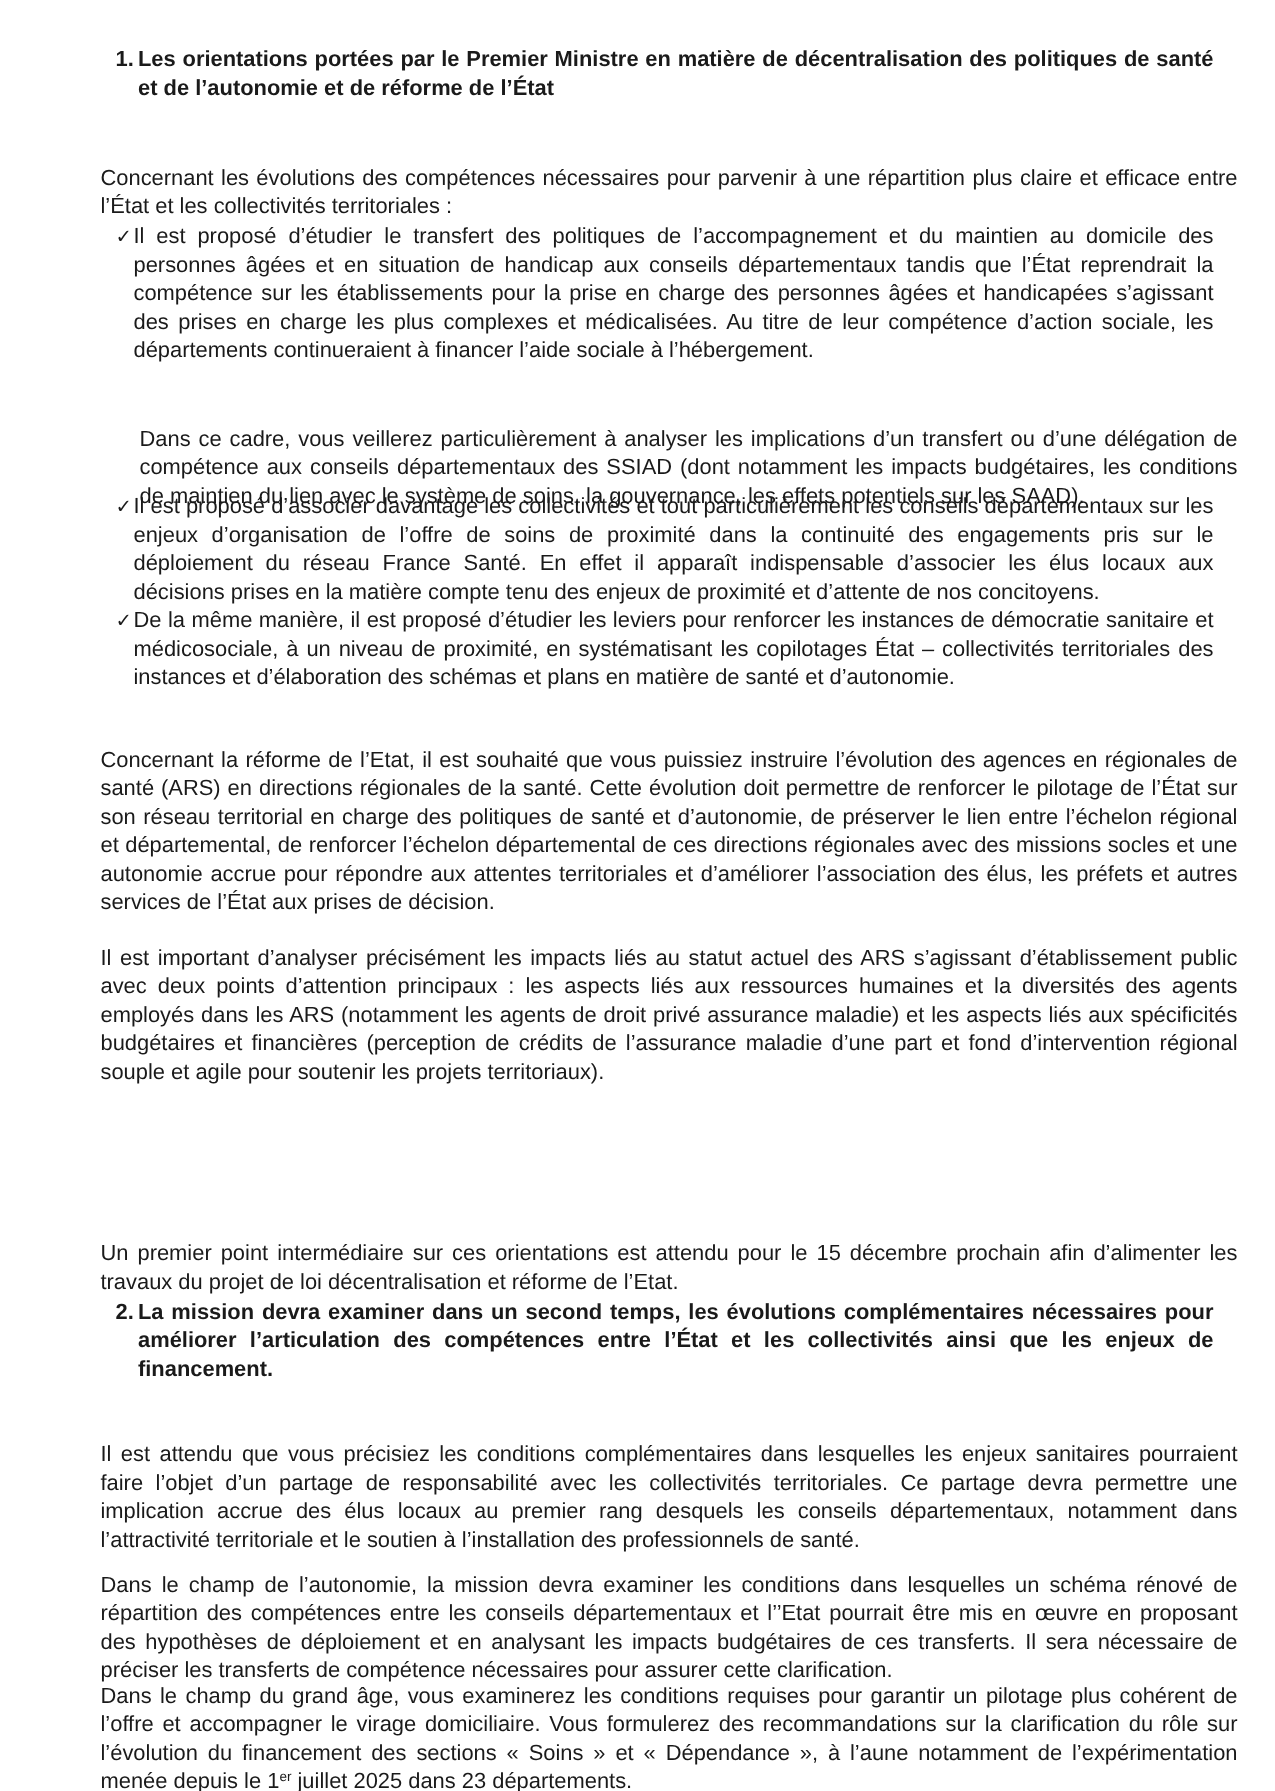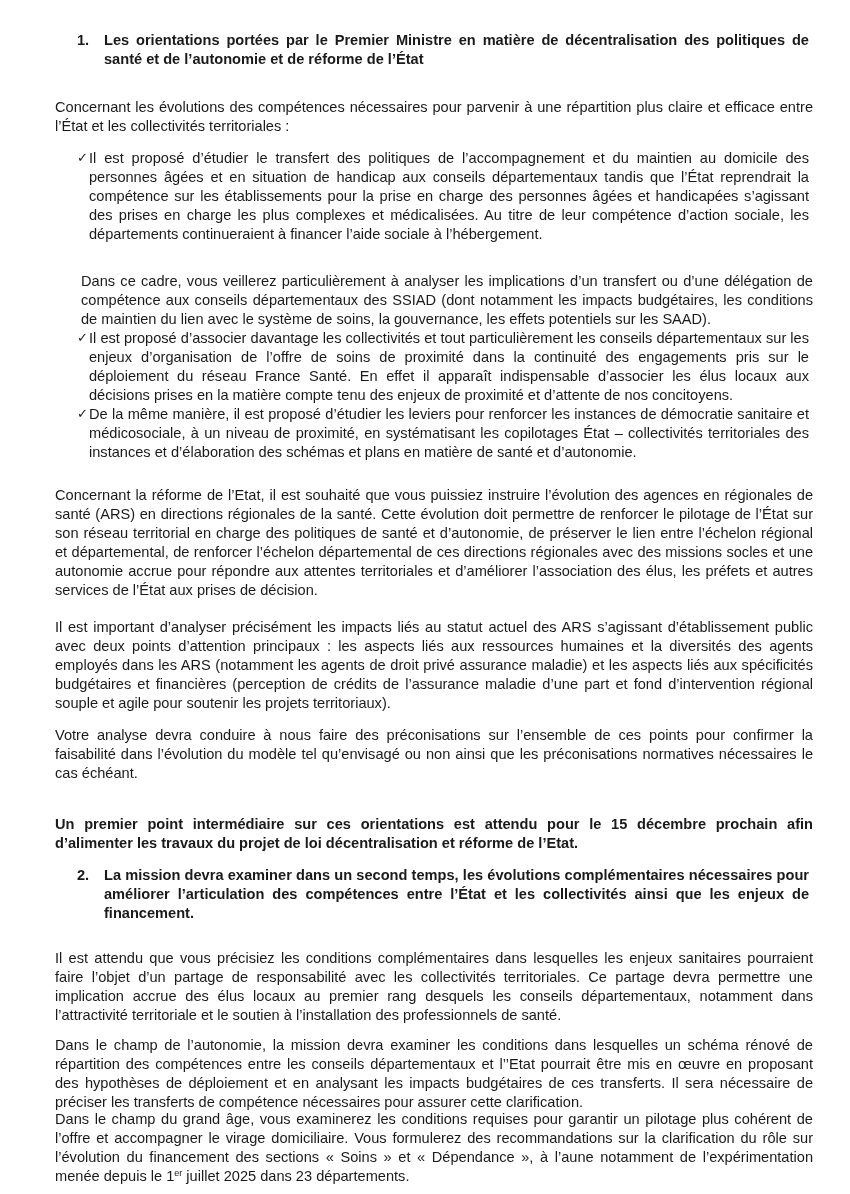--- a/index.html
+++ b/index.html
@@ -4,28 +4,28 @@
 <style>
   html, body { margin: 0; padding: 0; background: #ffffff; }
   body {
     width: 850px; height: 1194px; overflow: hidden;
     font-family: "Liberation Sans", sans-serif;
     color: #1a1a1a;
     font-size: 14.6px;
     line-height: 18.9px;
   }
   .page { position: relative; width: 850px; height: 1194px; }
-  .block { position: absolute; left: 51px; width: 758px; margin: 4px; text-align: justify; }
+  .block { position: absolute; left: 51px; width: 758px; margin: 16px; text-align: justify; }
   .block.indent { left: 77px; width: 732px; }
   .heading {
     position: absolute; left: 77px; width: 732px;
     font-weight: bold; margin: 0; text-align: justify;
   }
   .heading .num { position: absolute; left: 0; top: 0; }
-  .heading .htext { display: block; margin-left: 27px; }
+  .heading .htext { display: block; margin-left: 15px; }
   .bullet { position: absolute; left: 77px; width: 732px; margin: 0; text-align: justify; }
   .bullet .check { position: absolute; left: 0; top: 0; font-size: 13px; }
   .bullet .btext { display: block; margin-left: 12px; }
   sup { font-size: 9px; line-height: 0; vertical-align: 5px; }
 </style>
 </head>
 <body>
 
 <div class="page">
 
@@ -48,22 +48,21 @@
     <span class="btext">Il est proposé d’associer davantage les collectivités et tout particulièrement les conseils départementaux sur les enjeux d’organisation de l’offre de soins de proximité dans la continuité des engagements pris sur le déploiement du réseau France Santé. En effet il apparaît indispensable d’associer les élus locaux aux décisions prises en la matière compte tenu des enjeux de proximité et d’attente de nos concitoyens.</span>
   </div>
 
   <div class="bullet" style="top:405px;">
     <span class="check">✓</span>
     <span class="btext">De la même manière, il est proposé d’étudier les leviers pour renforcer les instances de démocratie sanitaire et médicosociale, à un niveau de proximité, en systématisant les copilotages État – collectivités territoriales des instances et d’élaboration des schémas et plans en matière de santé et d’autonomie.</span>
   </div>
 
   <p class="block" style="top:482px;">Concernant la réforme de l’Etat, il est souhaité que vous puissiez instruire l’évolution des agences en régionales de santé (ARS) en directions régionales de la santé. Cette évolution doit permettre de renforcer le pilotage de l’État sur son réseau territorial en charge des politiques de santé et d’autonomie, de préserver le lien entre l’échelon régional et départemental, de renforcer l’échelon départemental de ces directions régionales avec des missions socles et une autonomie accrue pour répondre aux attentes territoriales et d’améliorer l’association des élus, les préfets et autres services de l’État aux prises de décision.</p>
   <p class="block" style="top:614px;">Il est important d’analyser précisément les impacts liés au statut actuel des ARS s’agissant d’établissement public avec deux points d’attention principaux : les aspects liés aux ressources humaines et la diversités des agents employés dans les ARS (notamment les agents de droit privé assurance maladie) et les aspects liés aux spécificités budgétaires et financières (perception de crédits de l’assurance maladie d’une part et fond d’intervention régional souple et agile pour soutenir les projets territoriaux).</p>
-  <p class="block" style="top:722px;">Votre analyse devra conduire à nous faire des préconisations sur l’ensemble de ces points pour confirmer la faisabilité dans l’évolution du modèle tel qu’envisagé ou non ainsi que les préconisations normatives nécessaires le cas échéant.</p>
-  <p class="block" style="top:811px;font-weight:bold;">Un premier point intermédiaire sur ces orientations est attendu pour le 15 décembre prochain afin d’alimenter les travaux du projet de loi décentralisation et réforme de l’Etat.</p>
+  <p class="block" style="top:811px;">Un premier point intermédiaire sur ces orientations est attendu pour le 15 décembre prochain afin d’alimenter les travaux du projet de loi décentralisation et réforme de l’Etat.</p>
 
   <div class="heading" style="top:866px;">
     <span class="num">2.</span>
     <span class="htext">La mission devra examiner dans un second temps, les évolutions complémentaires nécessaires pour améliorer l’articulation des compétences entre l’État et les collectivités ainsi que les enjeux de financement.</span>
   </div>
 
   <p class="block" style="top:945px;">Il est attendu que vous précisiez les conditions complémentaires dans lesquelles les enjeux sanitaires pourraient faire l’objet d’un partage de responsabilité avec les collectivités territoriales. Ce partage devra permettre une implication accrue des élus locaux au premier rang desquels les conseils départementaux, notamment dans l’attractivité territoriale et le soutien à l’installation des professionnels de santé.</p>
   <p class="block" style="top:1032px;">Dans le champ de l’autonomie, la mission devra examiner les conditions dans lesquelles un schéma rénové de répartition des compétences entre les conseils départementaux et l’’Etat pourrait être mis en œuvre en proposant des hypothèses de déploiement et en analysant les impacts budgétaires de ces transferts.  Il sera nécessaire de préciser les transferts de compétence nécessaires pour assurer cette clarification.</p>
 
   <p class="block" style="top:1106px;"><span>Dans le champ du grand âge, vous examinerez les conditions requises pour garantir un pilotage plus cohérent de l’offre et accompagner le virage domiciliaire. Vous formulerez des recommandations sur la clarification du rôle sur l’évolution du financement des sections « Soins » et « Dépendance », à l’aune notamment de l’expérimentation menée depuis le 1</span><sup>er</sup><span> juillet 2025 dans 23 départements.</span></p>

